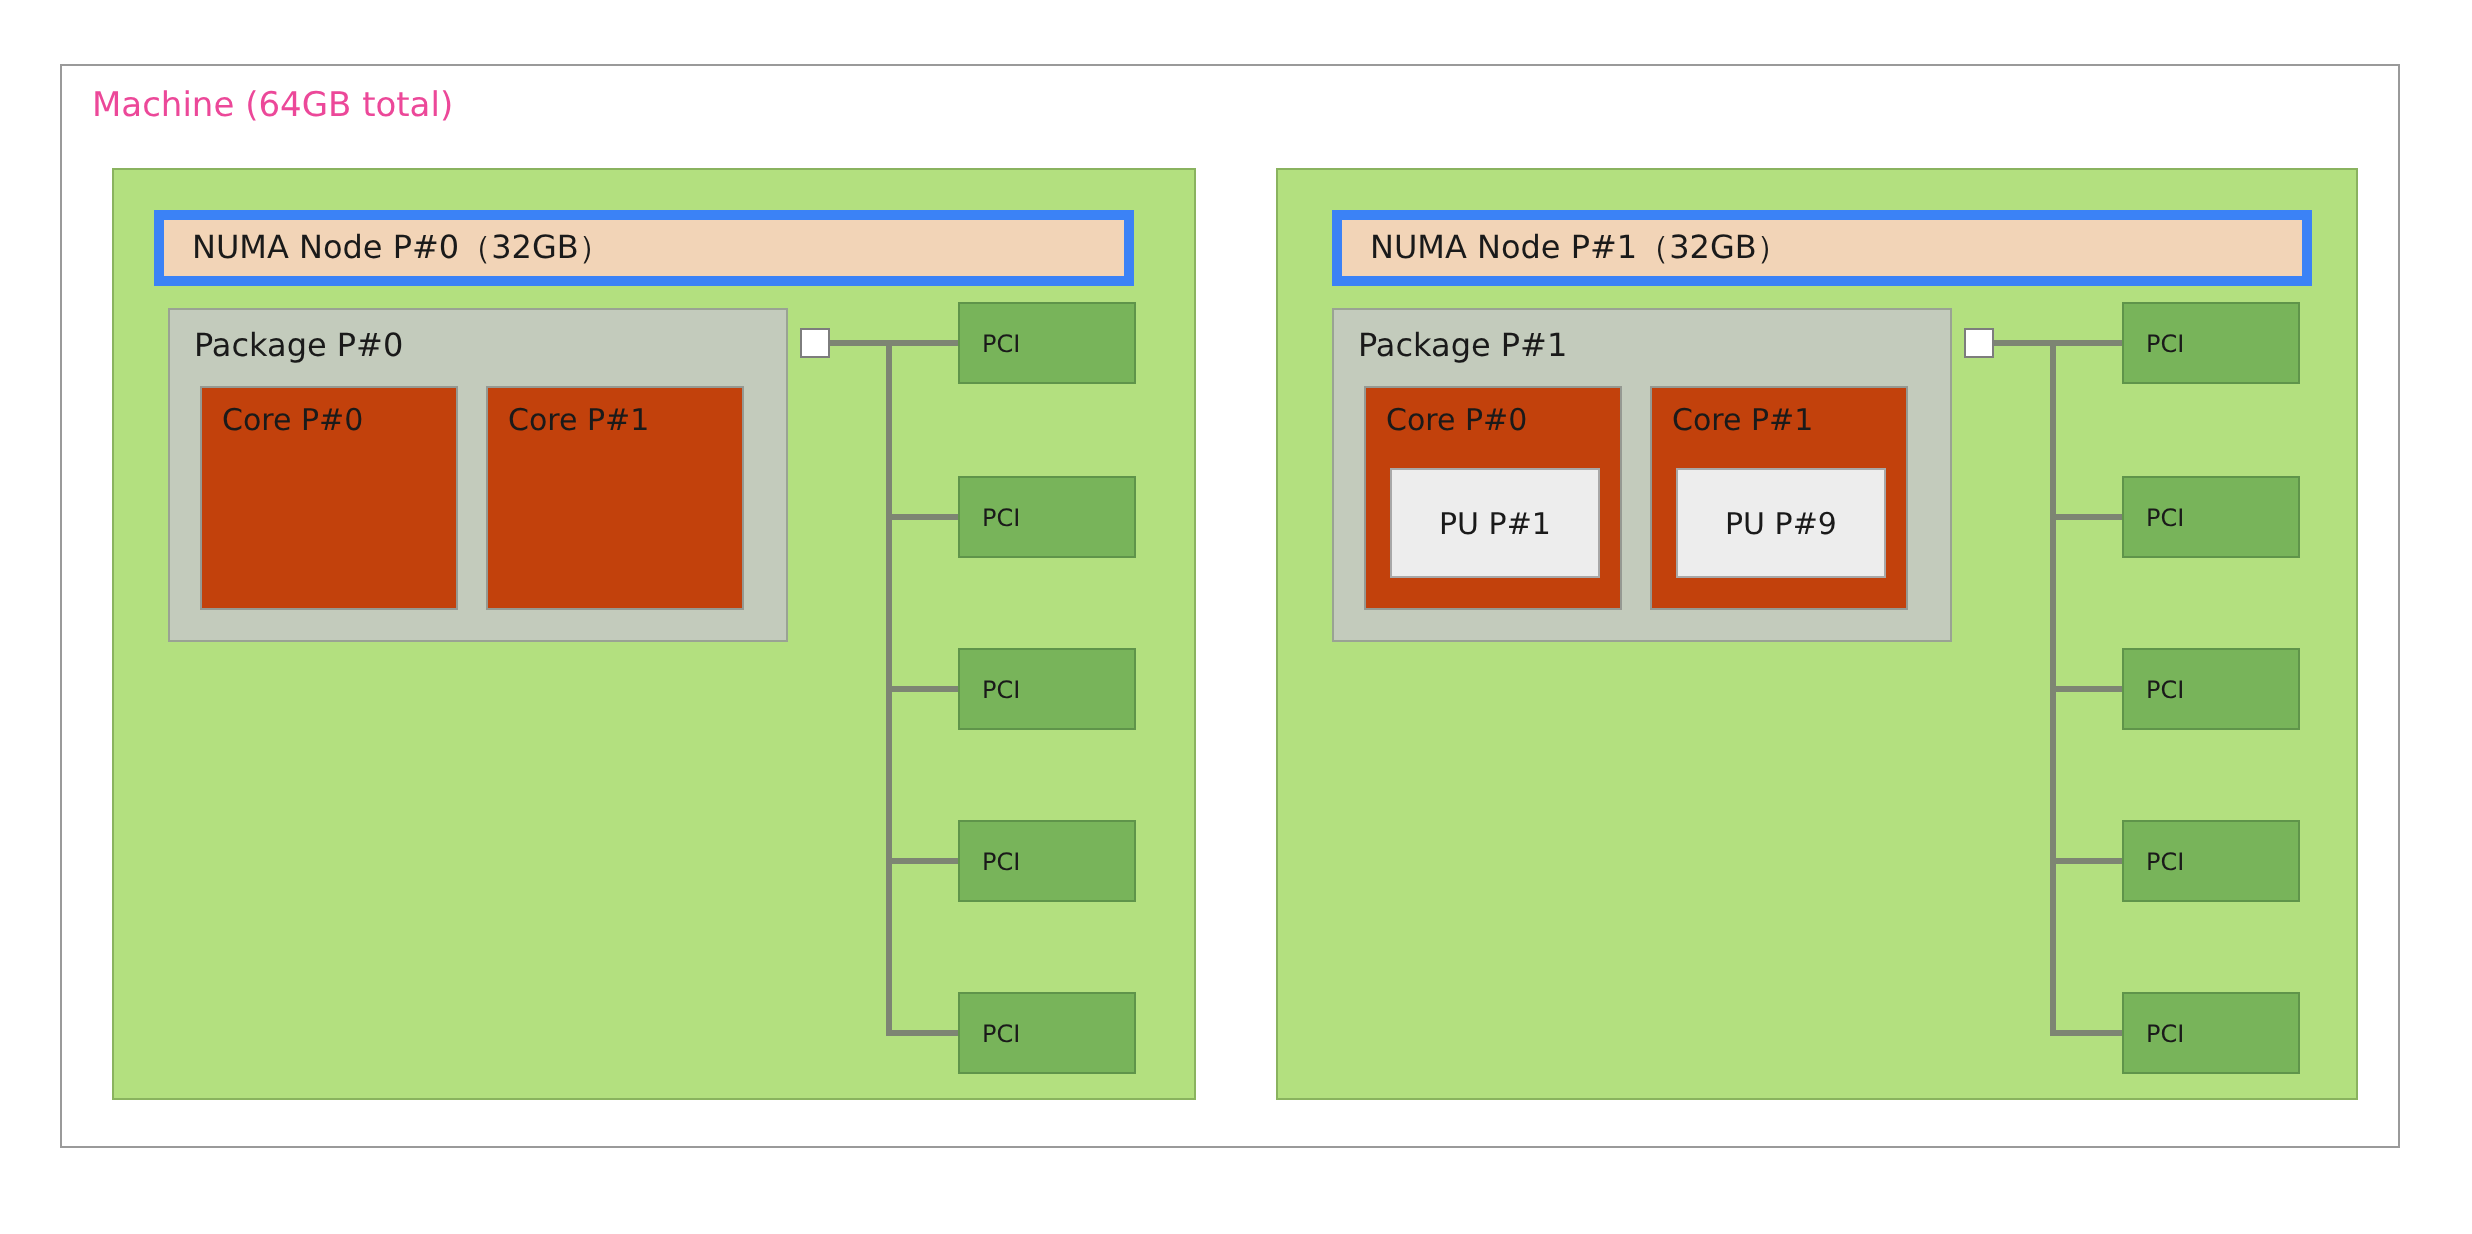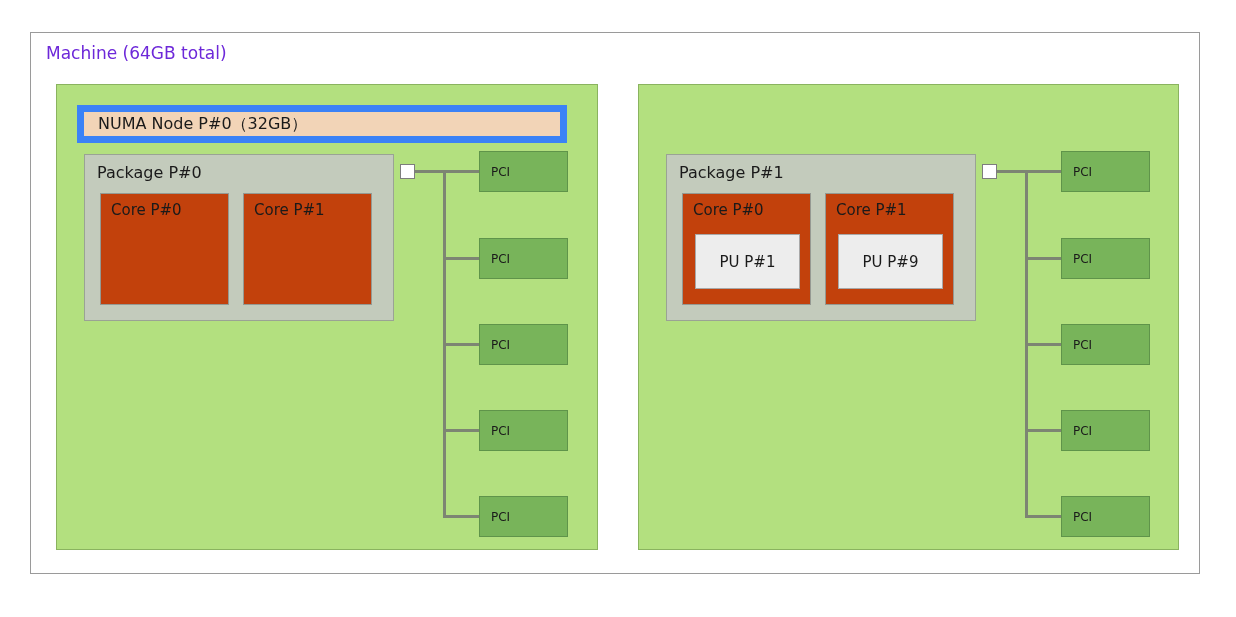--- a/index.html
+++ b/index.html
@@ -26,21 +26,21 @@
     border: 1px solid #9a9a9a;
     background: #ffffff;
     box-sizing: border-box;
   }
   #machine-title {
     position: absolute;
     left: 46px;
     top: 42px;
     font-size: 17px;
     line-height: 22px;
-    color: #6d28d9;
+    color: #ec4899;
     white-space: nowrap;
   }
 
   
   .numa-container {
     position: absolute;
     background: #b3e07f;
     border: 1px solid #8ab35f;
     box-sizing: border-box;
     top: 84px;
@@ -48,21 +48,21 @@
   }
   #numa-container-0 { left: 56px;  width: 542px; }
   #numa-container-1 { left: 638px; width: 541px; }
 
   
   .numa-mem {
     position: absolute;
     top: 20px;
     height: 38px;
     background: #f2d4b7;
-    border: 7px solid #3b82f6;
+    border: 5px solid #3b82f6;
     box-sizing: border-box;
     display: flex;
     align-items: center;
     padding-left: 14px;
     font-size: 16px;
     white-space: nowrap;
   }
   #numa-mem-0 { left: 20px; width: 490px; }
   #numa-mem-1 { left: 27px; width: 490px; }
 
@@ -196,20 +196,21 @@
 
   <div class="pci-box" style="left:422px; top:66px;">PCI</div>
   <div class="pci-box" style="left:422px; top:153px;">PCI</div>
   <div class="pci-box" style="left:422px; top:239px;">PCI</div>
   <div class="pci-box" style="left:422px; top:325px;">PCI</div>
   <div class="pci-box" style="left:422px; top:411px;">PCI</div>
 </div>
 
 <div id="numa-container-1" class="numa-container">
 
+  <div id="numa-mem-1" class="numa-mem">NUMA Node P#1（32GB）</div>
 
   <div id="package-box-1" class="package-box">
 
     <div class="package-label">Package P#1</div>
 
     <div class="core-box core-a">
       <div class="core-label">Core P#0</div>
       <div class="pu-box">PU P#1</div>
     </div>
 

